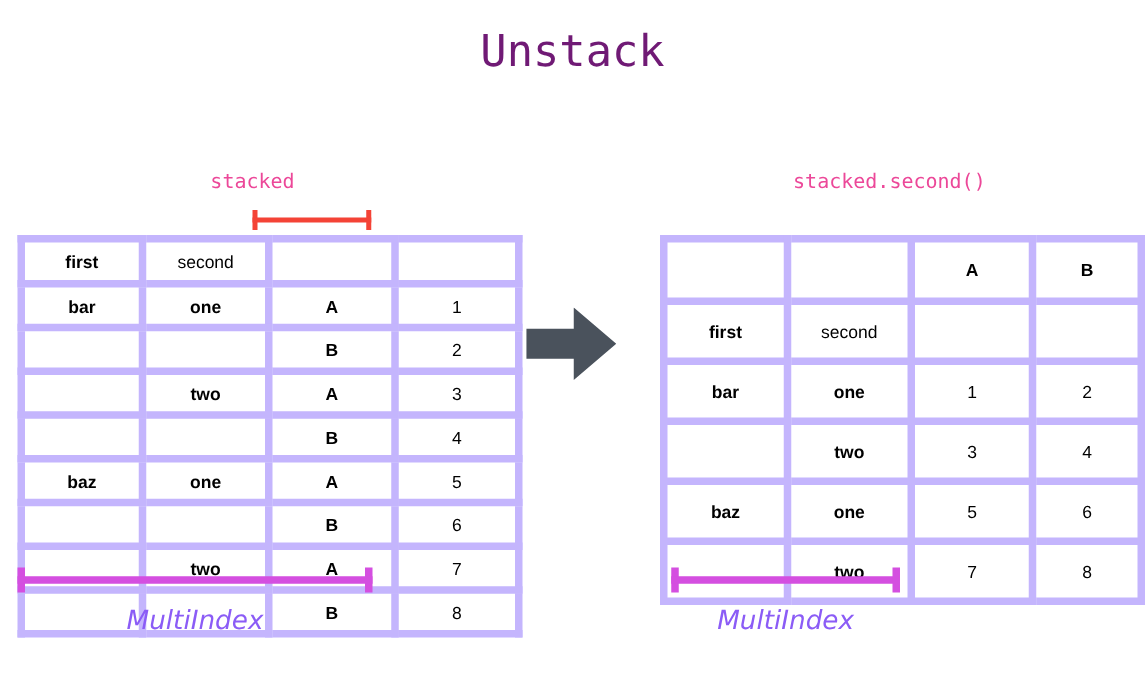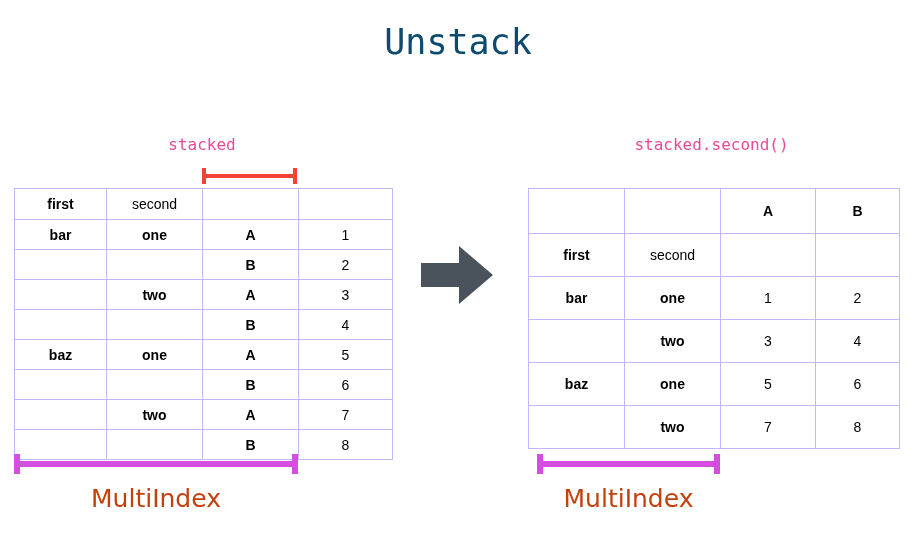--- a/index.html
+++ b/index.html
@@ -18,21 +18,21 @@
   
   #title {
     position: absolute;
     left: 0;
     top: 22px;
     width: 916px;
     text-align: center;
     font-family: "DejaVu Sans Mono", monospace;
     font-size: 35px;
     font-weight: 400;
-    color: #0c4a6e;
+    color: #701a75;
     letter-spacing: 0px;
   }
 
   
   .caption {
     position: absolute;
     font-family: "DejaVu Sans Mono", monospace;
     font-size: 16px;
     color: #ec4899;
     white-space: nowrap;
@@ -40,21 +40,21 @@
   #caption-left  { left: 14px;  top: 135px; width: 376px; text-align: center; }
   #caption-right { left: 528px; top: 135px; width: 367px; text-align: center; }
 
   
   .tbl {
     position: absolute;
     border-collapse: collapse;
     table-layout: fixed;
   }
   .tbl td {
-    border: 1px solid #c4b5fd;
+    border: 6px solid #c4b5fd;
     text-align: center;
     vertical-align: middle;
     padding: 0;
     font-size: 14px;
     color: #000000;
     background: #ffffff;
   }
 
   .c-green   { background: #4cc740; font-weight: bold; }
   .c-lgreen  { background: #aee5ac; font-weight: normal; }
@@ -124,24 +124,25 @@
   }
   .mi-bracket .cap-l { left: 0; }
   .mi-bracket .cap-r { right: 0; }
 
   #mi-bracket-left  { left: 14px;  top: 454px; width: 284px; }
   #mi-bracket-right { left: 537px; top: 454px; width: 183px; }
 
   .mi-label {
     position: absolute;
     font-family: "DejaVu Sans", sans-serif;
-    font-size: 25px;
-    color: #c2410c;
+    font-size: 21px;
+    color: #8b5cf6;
     text-align: center;
     white-space: nowrap;
+    font-style: italic;
   }
   #mi-label-left  { left: 14px;  top: 484px; width: 284px; }
   #mi-label-right { left: 537px; top: 484px; width: 183px; }
 
   
   #arrow {
     position: absolute;
     left: 421px;
     top: 246px;
     width: 72px;

